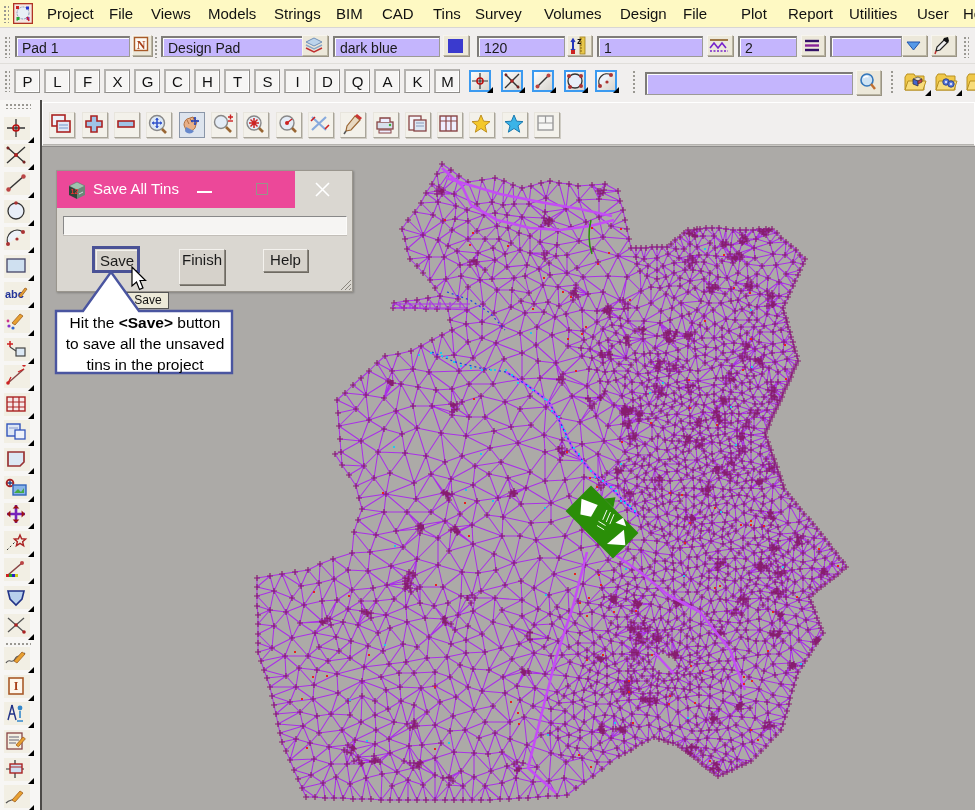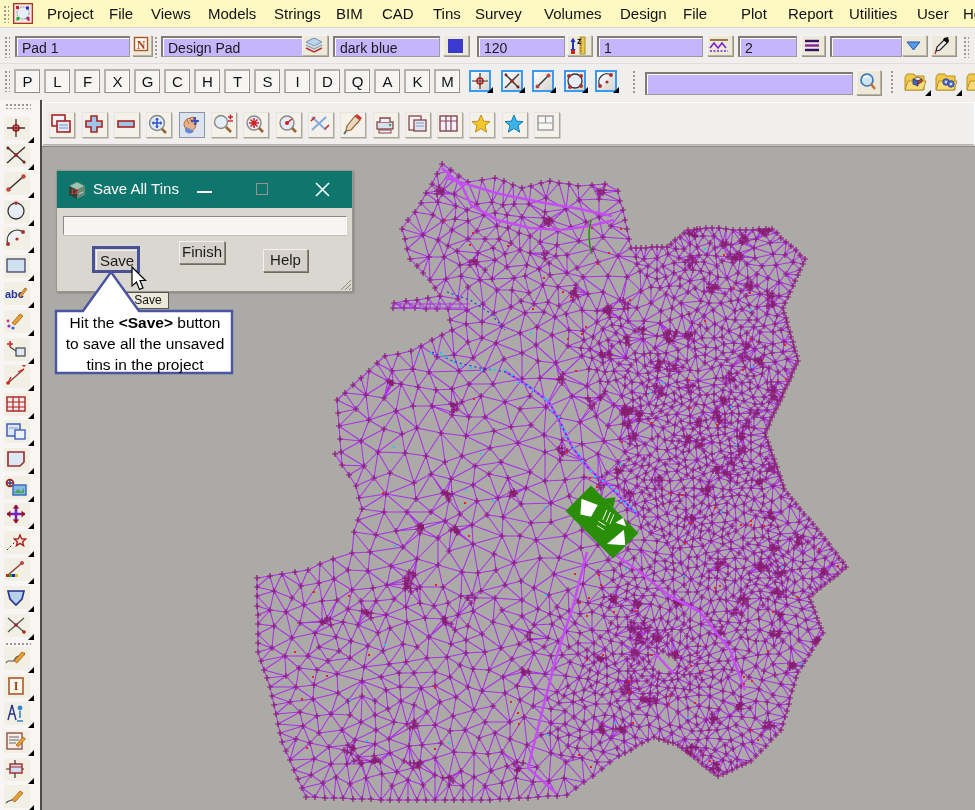--- a/index.html
+++ b/index.html
@@ -406,39 +406,39 @@
 <path d="M-5 -12l4 10M-1 -13l4 10M3 -14l4 10M-3 2l8-2M-1 6l8-2" stroke="#fff" stroke-width="0.9" fill="none"></path>
 <polygon points="-15,-18 -2,-18 -8,-27" fill="#2a8e08"></polygon>
       </g>
       <path d="M393 304h77M395 308h73M393 304v4M400 303v6M410 303v6M420 302v6M430 302v6M440 302v6M450 302v6M460 302v6" stroke="#ab32ea" stroke-width="1.1" fill="none"></path>
       <path d="M591 220c-3 12-2 25 1 34" stroke="#2a8e08" stroke-width="1.5" fill="none"></path>
 </svg>
 </div>
 <div class="abs" id="vline"></div>
 
 <div class="abs" style="left:56px;top:170px;width:297px;height:122px;background:#dad7d1;border:1px solid #9a968e;box-shadow:1px 1px 2px rgba(0,0,0,.25)">
- <div class="abs" style="left:0;top:0;width:295px;height:37px;background:#0f766e">
+ <div class="abs" style="left:0;top:0;width:238px;height:37px;background:#ec4899">
   <svg class="abs" style="left:10px;top:9px" width="20" height="20">
         <path d="M10 2l8 4-8 4-8-4z" fill="#9ec4ae" stroke="#557766" stroke-width="0.6"></path>
         <path d="M2 6v9l8 4V10z" fill="#2e4438"></path>
         <path d="M18 6v9l-8 4V10z" fill="#6a8878"></path>
         <text x="3.5" y="14" font-size="7" font-weight="bold" fill="#e33">12</text>
         <path d="M12 14l4-2" stroke="#cdd" stroke-width="1"></path>
       </svg>
   <span class="abs" style="left:36px;top:9px;font-size:15px;color:#fff">Save All Tins</span>
   <div class="abs" style="left:140px;top:20px;width:15px;height:2px;background:#fff"></div>
   <div class="abs" style="left:199px;top:12px;width:12px;height:12px;border:1px solid #9a9189"></div>
   <svg class="abs" style="left:258px;top:11px" width="15" height="15">
         <path d="M1 1l13 13M14 1L1 14" stroke="#fff" stroke-width="1.6"></path>
       </svg>
  </div>
  <div class="abs" style="left:6px;top:45px;width:284px;height:19px;background:#f6f5f3;border:1px solid #888;border-bottom-color:#fcfbf9;border-right-color:#fcfbf9;box-shadow:0 1px 0 #c2beb8"></div>
  <div class="abs dbtn" style="left:39px;top:79px;width:42px;height:21px">Save</div>
  <div class="abs" style="left:35px;top:75px;width:48px;height:27px;border:3px solid #4a5296"></div>
- <div class="abs dbtn" style="left:122px;top:70px;width:46px;height:23px">Finish</div>
+ <div class="abs dbtn" style="left:122px;top:78px;width:46px;height:36px">Finish</div>
  <div class="abs dbtn" style="left:206px;top:78px;width:45px;height:23px">Help</div>
  <svg class="abs" style="left:283px;top:108px" width="12" height="12">
       <path d="M11 1L1 11M11 5L5 11M11 9l-2 2" stroke="#8a867e" stroke-width="1"></path>
     </svg>
 </div>
 
 <div class="abs" style="left:127px;top:292px;width:42px;height:17px;background:#ece9d8;border:1px solid #555;font-size:12px;color:#111;text-align:center;line-height:15px">Save</div>
 <svg class="abs" style="left:54px;top:270px" width="182px" height="106px">
  <path d="M2 41h27L57 2l28 39h93v62H2z" fill="#fff" stroke="#4a55a0" stroke-width="2.4" stroke-linejoin="miter"></path>
  <text x="91" y="79" font-size="15.5" fill="#000" text-anchor="middle" font-family="Liberation Sans">to save all the unsaved</text>

